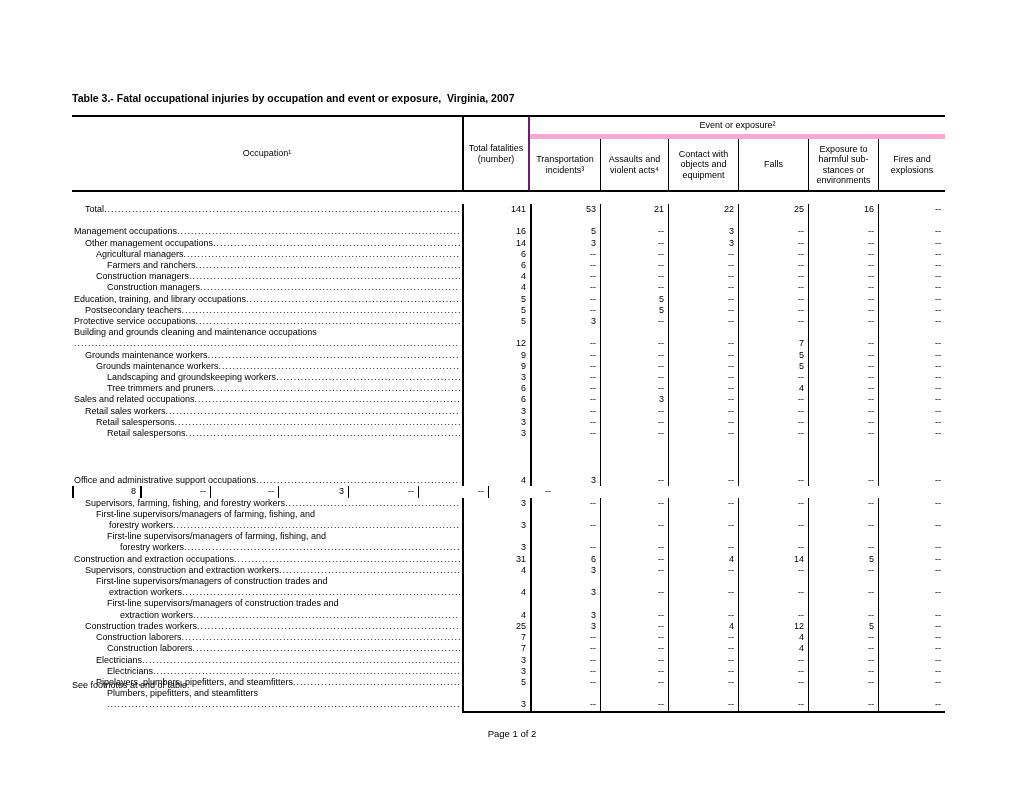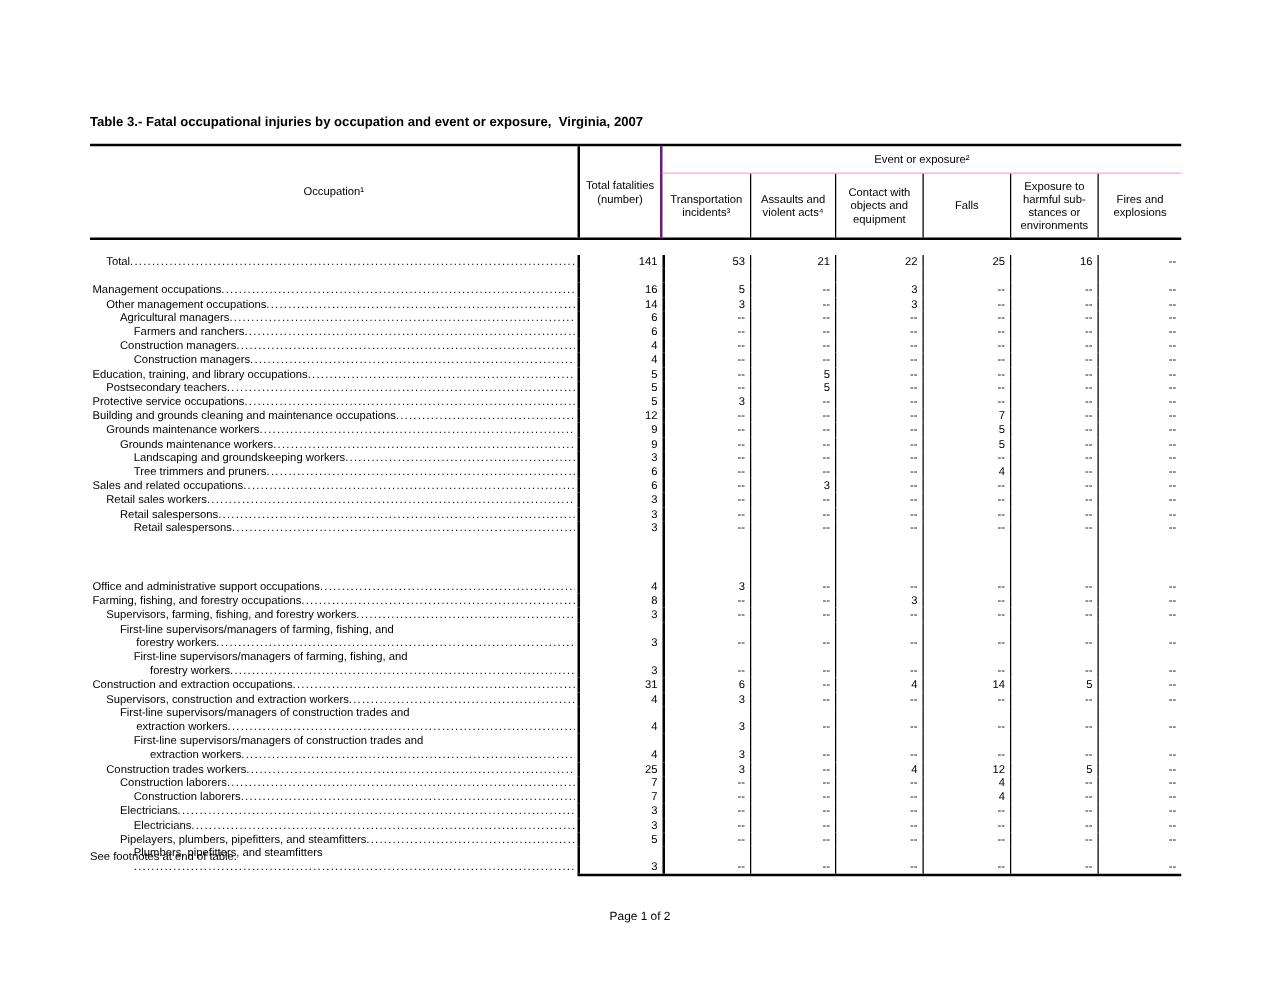--- a/index.html
+++ b/index.html
@@ -20,21 +20,21 @@
     border-top: 2px solid #000; border-bottom: 2px solid #000;
   }
   .hcell {
     display: flex; align-items: center; justify-content: center;
     text-align: center; white-space: pre-line;
     font-size: 9px; line-height: 10.5px;
   }
   .occ-h   { width: 390px; text-align: center; }
   .total-h { width: 68px; border-left: 2px solid #000; border-right: 2px solid #701a75; }
   .egroup  { width: 415px; display: flex; flex-direction: column; }
-  .egroup-top { height: 22px; border-bottom: 1px solid #f9a8d4; }
+  .egroup-top { height: 22px; border-bottom: 5px solid #f9a8d4; }
   .egroup-cols { flex: 1; display: flex; }
   .ec { border-left: 1px solid #000; }
   .ec0 { width: 70px; border-left: none; }
   .ec1 { width: 68px; } .ec2 { width: 70px; } .ec3 { width: 70px; }
   .ec4 { width: 70px; } .ec5 { width: 67px; }
 
   
   .tbody { position: relative; padding-top: 12px; }
   .trow { display: flex; min-height: 11.2px; }
   .occ {
@@ -252,21 +252,21 @@
           <div class="num vc0">5</div>
           <div class="num vc1">3</div>
           <div class="num vc2">--</div>
           <div class="num vc3">--</div>
           <div class="num vc4">--</div>
           <div class="num vc5">--</div>
           <div class="num vc6">--</div>
         </div>
         <div class="trow">
           <div class="occ">
-            <div class="oline" style="padding-left: 2px;">
+            <div class="oline" style="padding-left: 2px; flex-direction: column;">
               <span class="olabel">Building and grounds cleaning and maintenance occupations</span>
               <span class="odots"></span>
             </div>
           </div>
           <div class="num vc0">12</div>
           <div class="num vc1">--</div>
           <div class="num vc2">--</div>
           <div class="num vc3">--</div>
           <div class="num vc4">7</div>
           <div class="num vc5">--</div>
@@ -401,26 +401,20 @@
           </div>
           <div class="num vc0">4</div>
           <div class="num vc1">3</div>
           <div class="num vc2">--</div>
           <div class="num vc3">--</div>
           <div class="num vc4">--</div>
           <div class="num vc5">--</div>
           <div class="num vc6">--</div>
         </div>
         <div class="trow">
-          <div class="occ">
-            <div class="oline" style="padding-left: 2px;">
-              <span class="olabel">Farming, fishing, and forestry occupations</span>
-              <span class="odots"></span>
-            </div>
-          </div>
           <div class="num vc0">8</div>
           <div class="num vc1">--</div>
           <div class="num vc2">--</div>
           <div class="num vc3">3</div>
           <div class="num vc4">--</div>
           <div class="num vc5">--</div>
           <div class="num vc6">--</div>
         </div>
         <div class="trow">
           <div class="occ">

